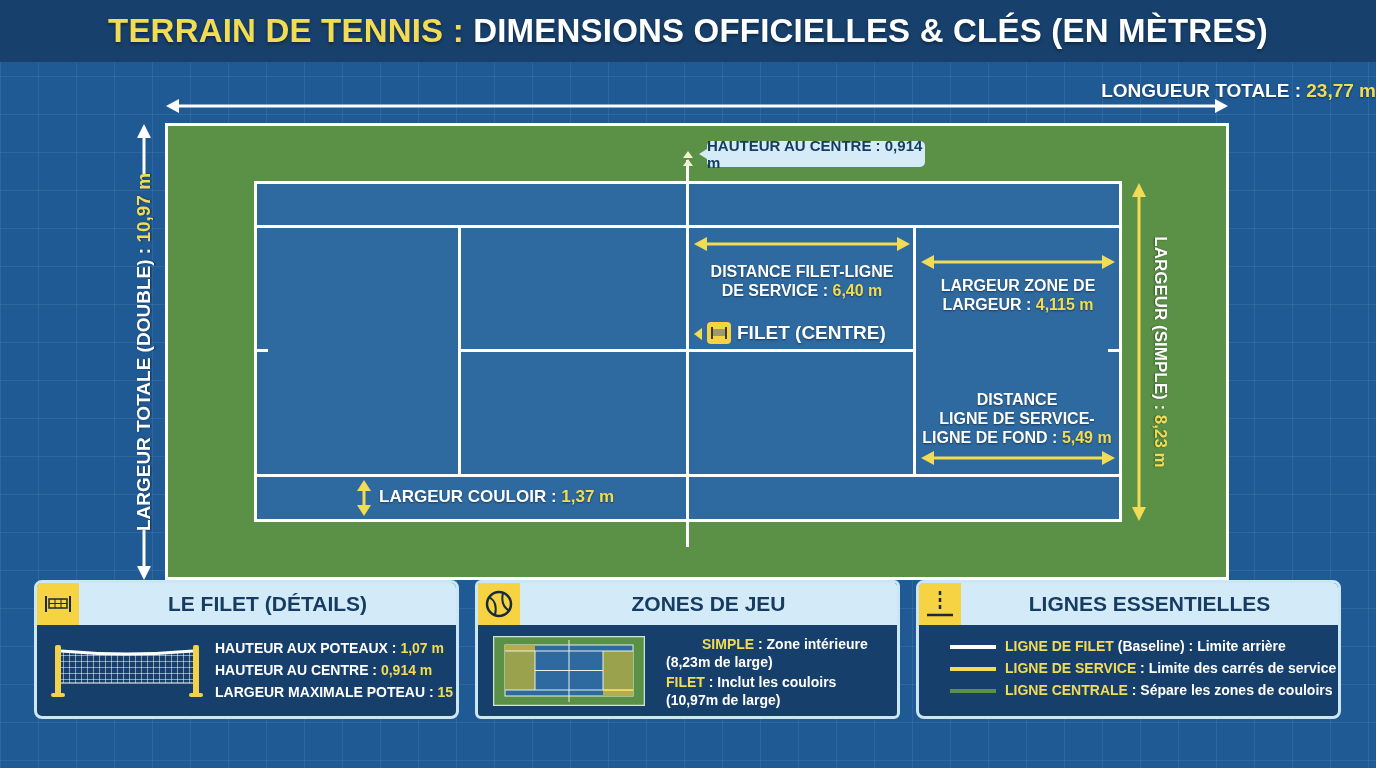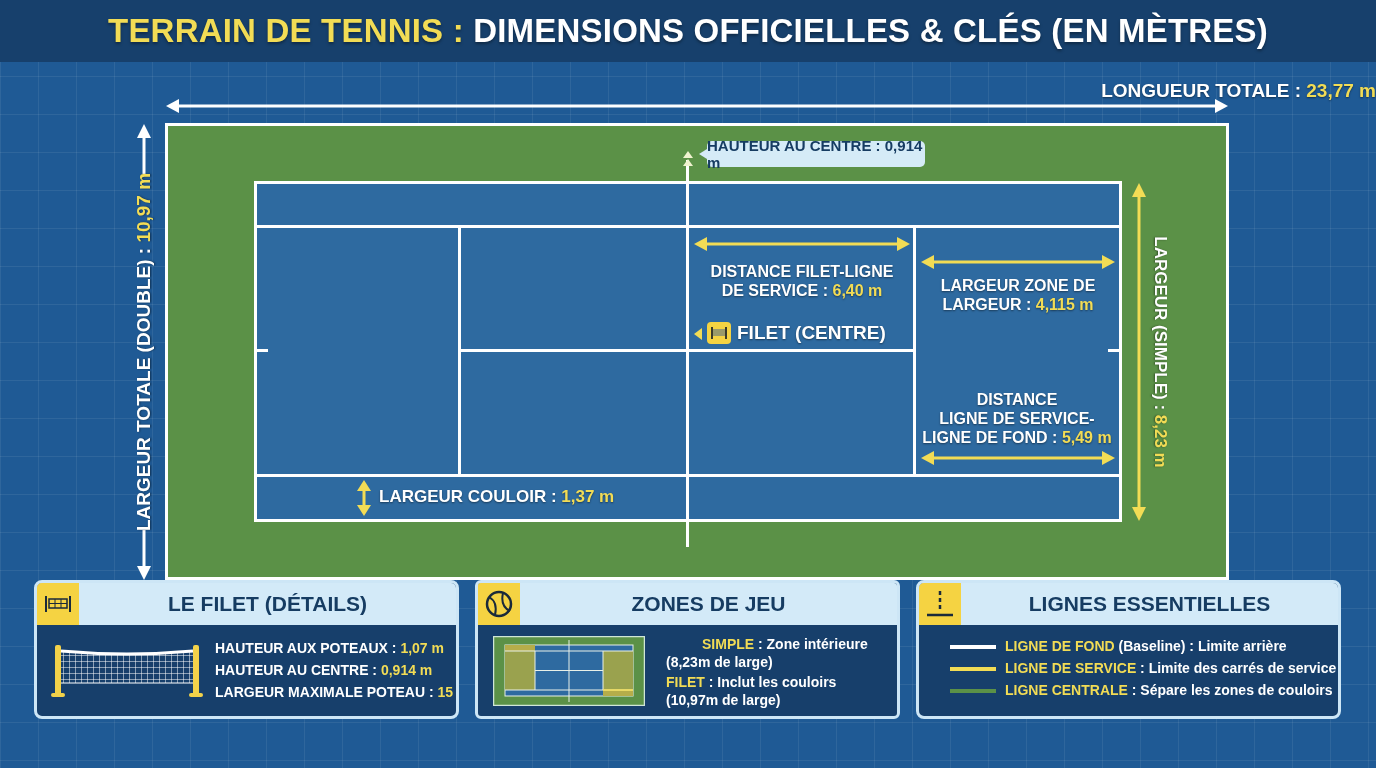--- a/index.html
+++ b/index.html
@@ -275,21 +275,21 @@
       <svg width="30" height="30">
         <line x1="15" y1="2" x2="15" y2="22" stroke="#1a2a3a" stroke-width="2.5" stroke-dasharray="4,3"></line>
         <line x1="2" y1="26" x2="28" y2="26" stroke="#1a2a3a" stroke-width="2.5"></line>
       </svg>
     </div>
     <div class="panel-title">LIGNES ESSENTIELLES</div>
   </div>
   <div class="panel-body">
     <div class="abs" style="left:31px; top:20px; width:46px; height:4px; background:#ffffff;"></div>
     <div class="ptxt" style="left:86px; top:12px;">
-      <span class="yellow">LIGNE DE FOND</span><span> (Baseline) : Limite arrière</span>
+      <span class="yellow">LIGNE DE FILET</span><span> (Baseline) : Limite arrière</span>
     </div>
     <div class="abs" style="left:31px; top:42px; width:46px; height:4px; background:#f2dc55;"></div>
     <div class="ptxt" style="left:86px; top:34px;">
       <span class="yellow">LIGNE DE SERVICE</span><span> : Limite des carrés de service</span>
     </div>
     <div class="abs" style="left:31px; top:64px; width:46px; height:4px; background:#5b9147;"></div>
     <div class="ptxt" style="left:86px; top:56px;">
       <span class="yellow">LIGNE CENTRALE</span><span> : Sépare les zones de couloirs</span>
     </div>
   </div>

